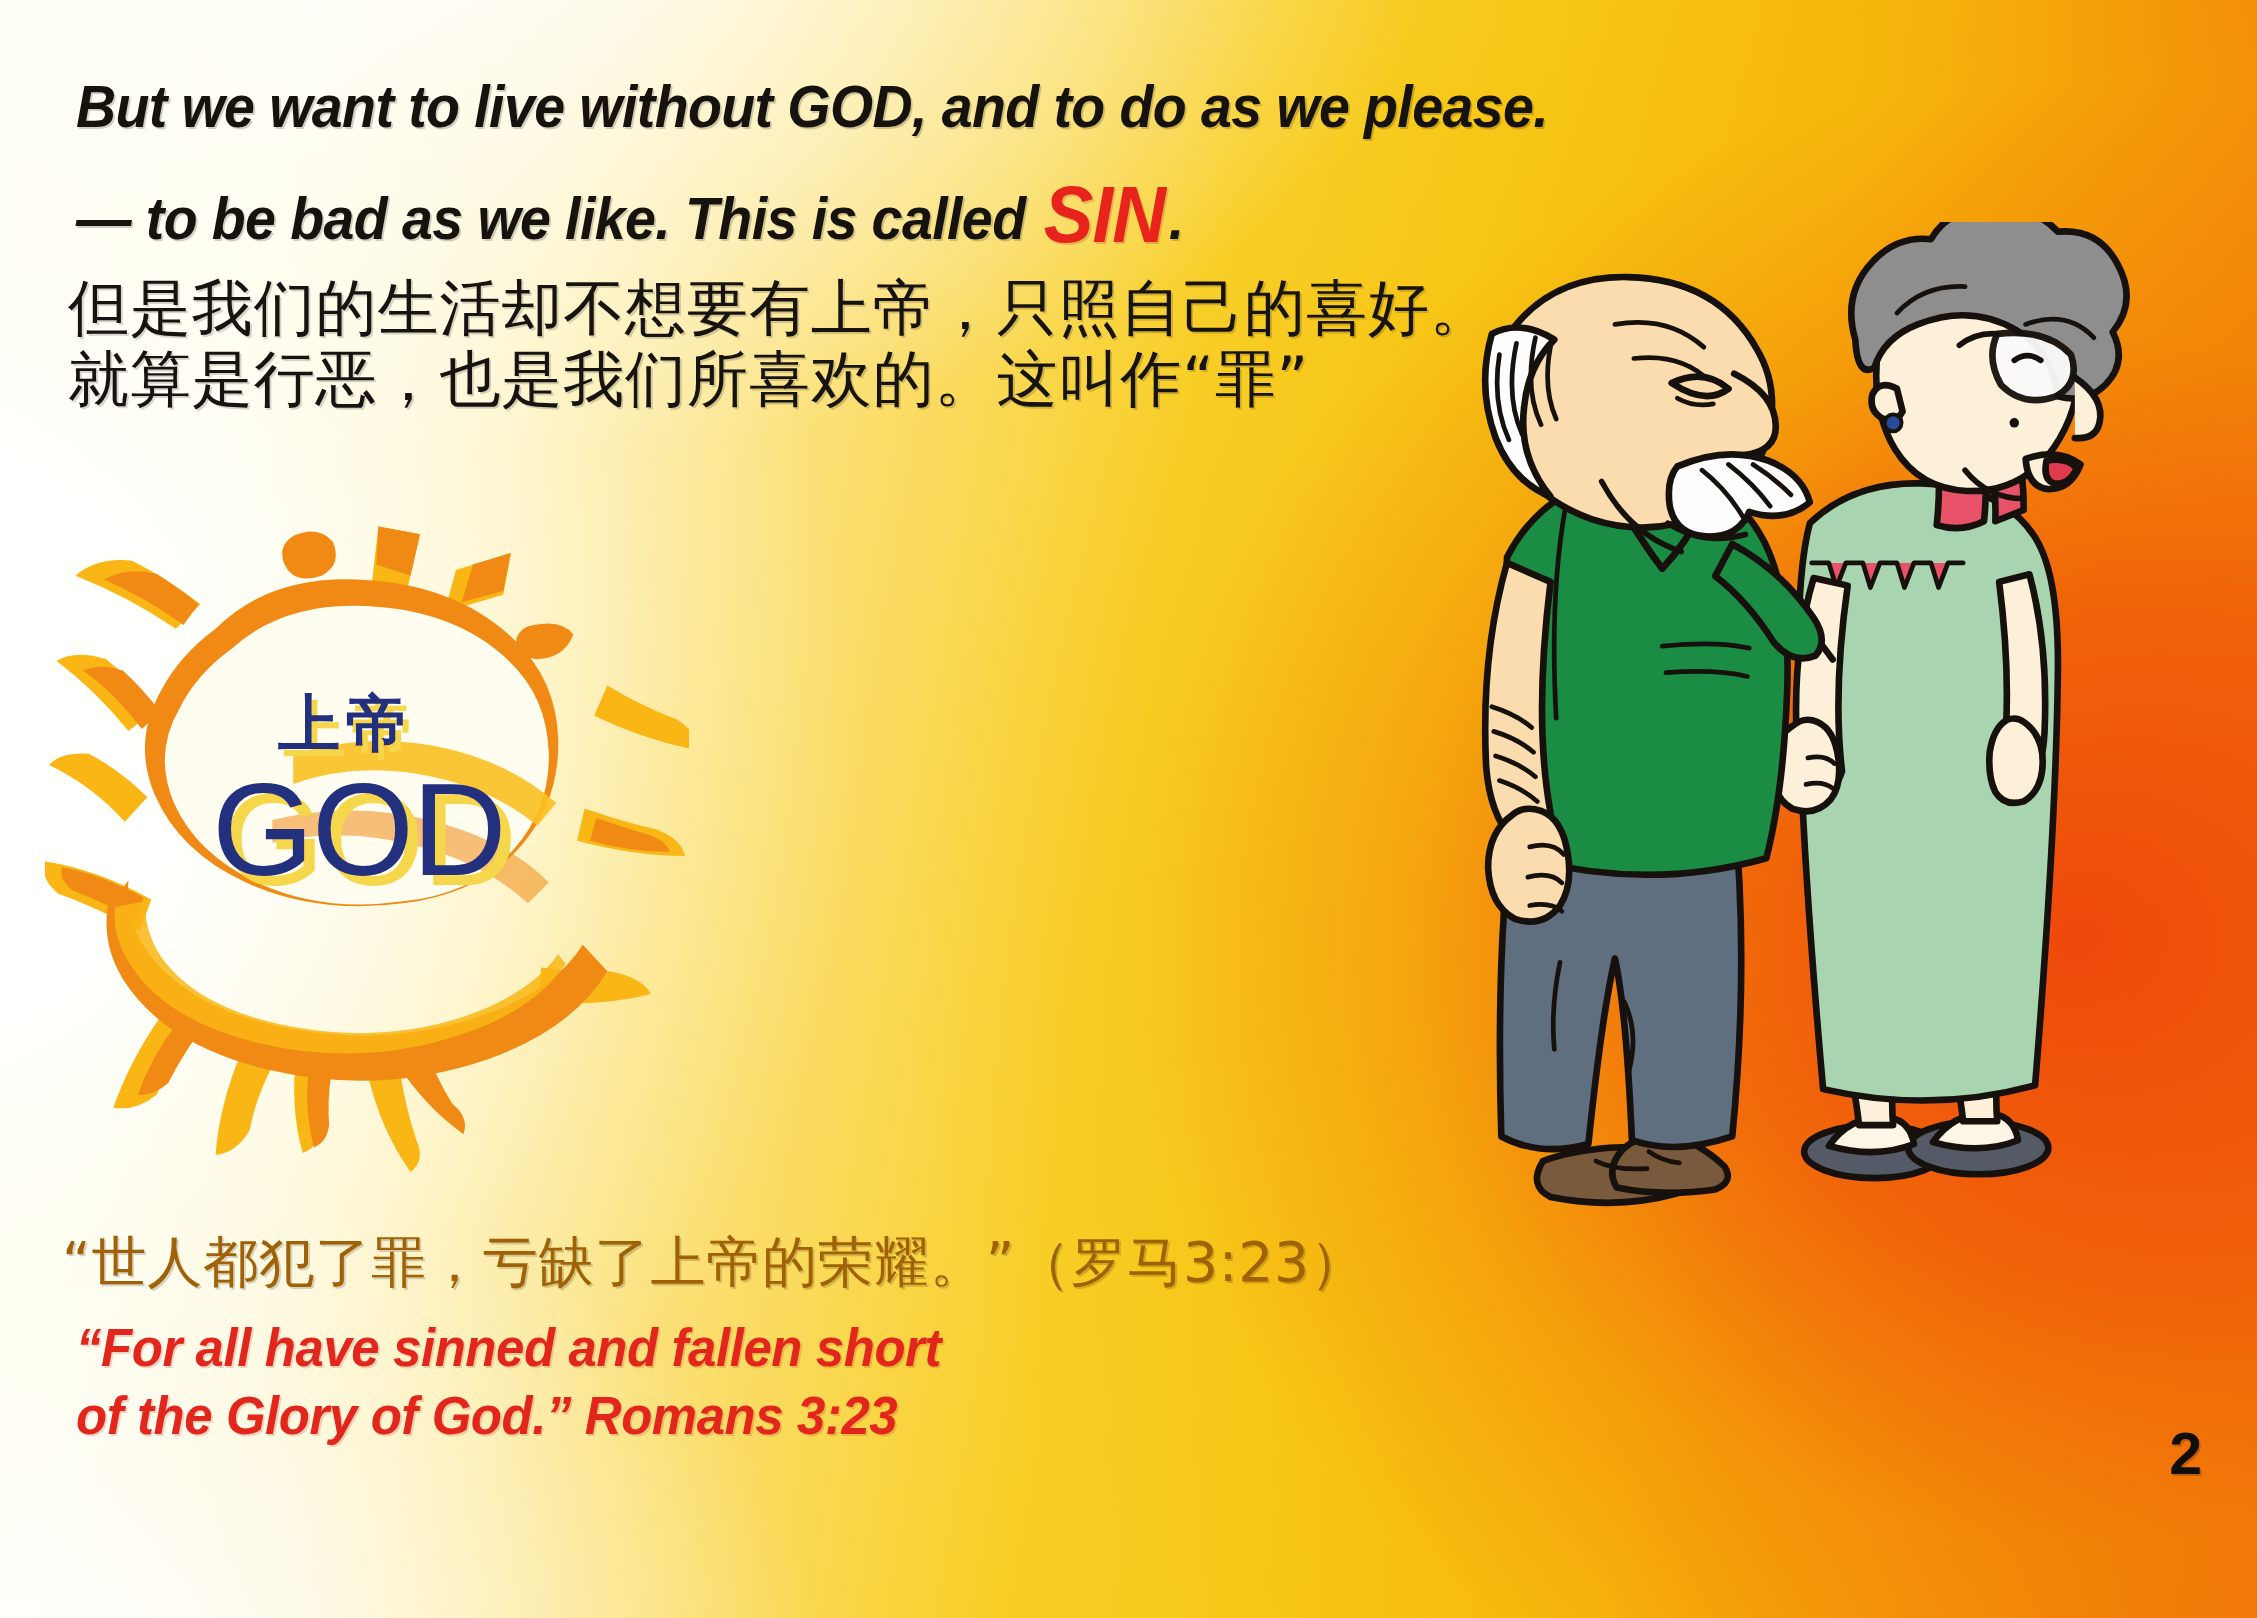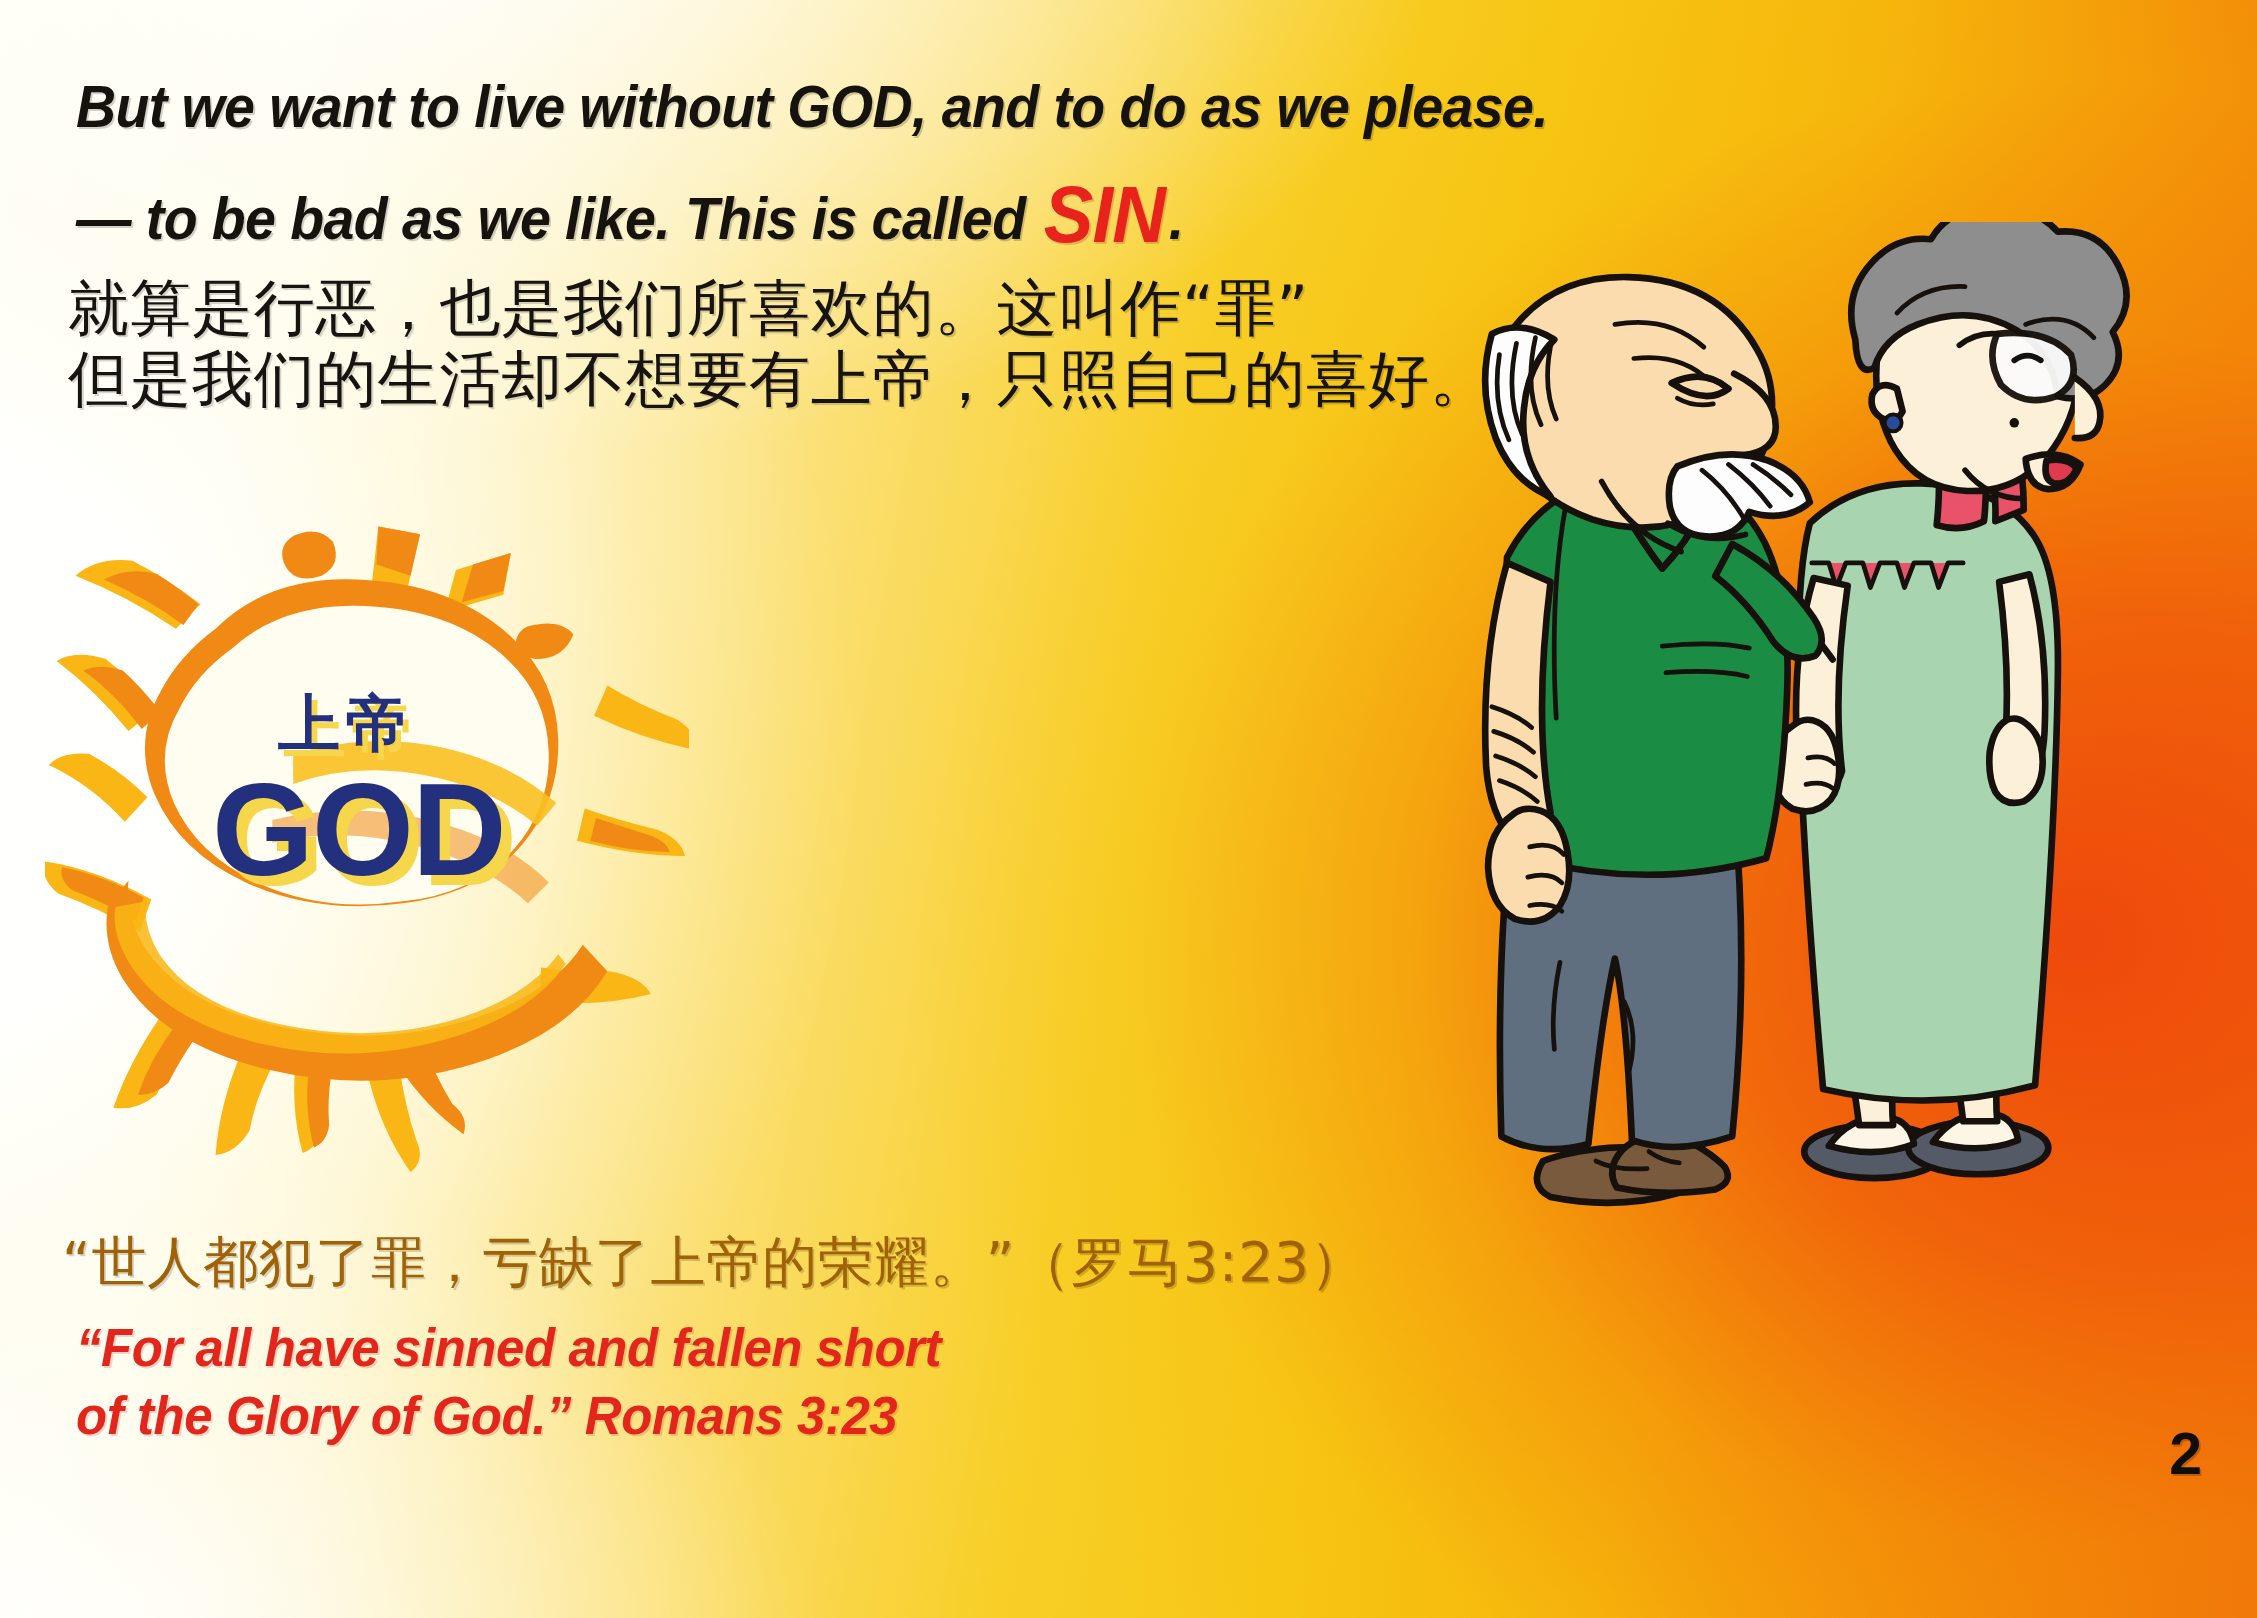--- a/index.html
+++ b/index.html
@@ -71,21 +71,21 @@
   .god-text-wrap{position:absolute;left:0;top:0;width:100%;height:100%;text-align:center;}
   .god-cn{
     position:absolute;left:233px;top:163px;
     font-size:62px;font-weight:700;letter-spacing:5.7px;
     color:#22307d;
     font-family:"DejaVu Sans","Liberation Sans",sans-serif;
     text-shadow:5.7px 6.6px 0 #f6d64a;
   }
   .god-en{
     position:absolute;left:167px;top:235px;
-    font-size:131px;font-weight:700;letter-spacing:-1.9px;
+    font-size:131px;font-weight:400;letter-spacing:-1.9px;
     color:#22307d;font-family:"Liberation Sans",sans-serif;
     text-shadow:10.4px 10.4px 0 #f6d64a;
   }
 
   
   .couple{position:absolute;left:1401px;top:222px;width:795px;height:1032px;}
   .couple svg{width:100%;height:100%;display:block;}
 
   
   .cn-verse{
@@ -119,22 +119,22 @@
   <div class="bg-glow-left"></div>
   <div class="bg-glow-top"></div>
   <div class="bg-glow-bottomleft"></div>
 
   <div class="headline">
     <div class="hl-line">But we want to live without GOD, and to do as we please.</div>
     <div class="hl-line second"><span>— to be bad as we like. This is called </span><span class="sin-word">SIN</span><span>.</span></div>
   </div>
 
   <div class="cn-body">
+    <div class="cn-line">但是我们的生活却不想要有上帝，只照自己的喜好。</div>
     <div class="cn-line">就算是行恶，也是我们所喜欢的。这叫作“罪”</div>
-    <div class="cn-line">但是我们的生活却不想要有上帝，只照自己的喜好。</div>
   </div>
 
   <div class="god-logo">
     <svg viewBox="0 0 680 690" xmlns="http://www.w3.org/2000/svg">
       <g>
         <path d="M262,18 q26,-12 42,6 q10,24 -12,36 q-30,10 -40,-14 q-6,-18 10,-28 z" fill="#f08a14"></path>
         <path d="M352,8 l44,8 l-18,78 l-34,-16 z" fill="#f9b614"></path>
         <path d="M352,8 l44,8 l-10,44 l-36,-12 z" fill="#f08a14"></path>
         <path d="M434,54 l58,-18 l-8,44 l-62,18 z" fill="#f9b614"></path>
         <path d="M452,48 l40,-12 l-8,40 l-44,12 z" fill="#f08a14"></path>

